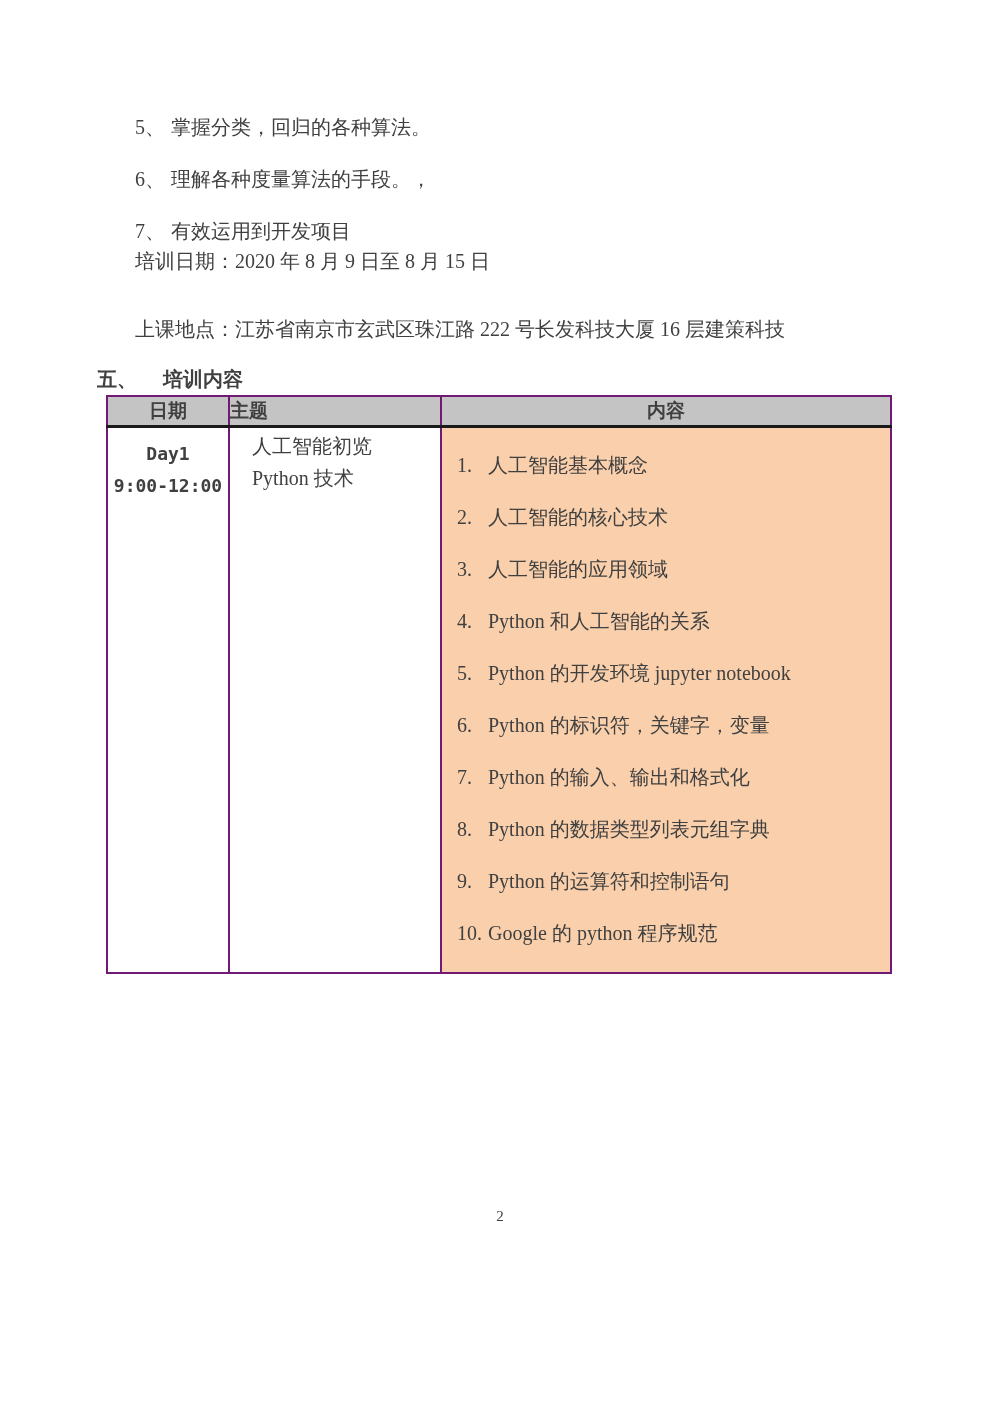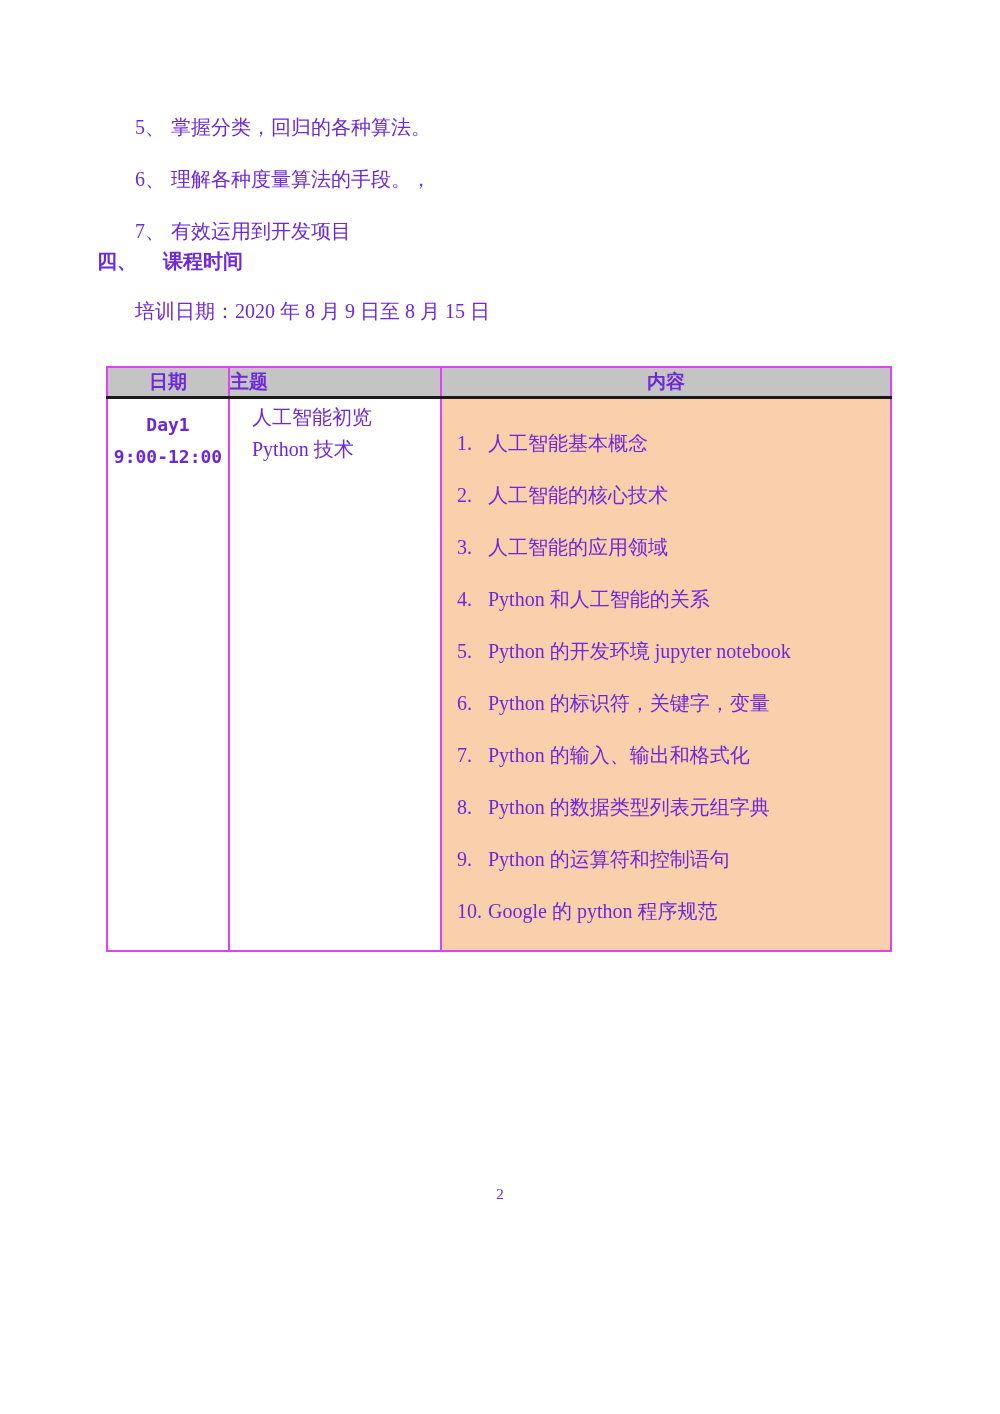--- a/index.html
+++ b/index.html
@@ -6,21 +6,21 @@
   html, body { background: #ffffff; }
   .page {
     position: relative;
     width: 1000px;
     height: 1414px;
     margin: 0 auto;
     background: #ffffff;
     padding-top: 114px;
     overflow: hidden;
     font-family: "Liberation Serif", "DejaVu Serif", serif;
-    color: #6d28d9;
+    color: #404040;
   }
   .goal-item {
     margin: 0 0 26px 135px;
     font-size: 20px;
     line-height: 26px;
   }
   .goal-item.last { margin-bottom: 4px; }
   .li-num { display: inline-block; margin-right: 6px; }
   .section-heading {
     margin-left: 97px;
@@ -40,21 +40,21 @@
   .info-p.p2 { margin-bottom: 22px; }
   .info-p.p3 { margin-bottom: 24px; }
   table.training-table {
     border-collapse: collapse;
     table-layout: fixed;
     width: 784px;
     margin-left: 106px;
     border: 2px solid #1a1a1a;
   }
   .training-table th, .training-table td {
-    border: 2px solid #d946ef;
+    border: 2px solid #701a75;
     vertical-align: top;
   }
   .training-table thead tr { height: 30px; background: #c4c4c4; }
   .training-table thead th {
     font-size: 19px;
     font-weight: bold;
     line-height: 26px;
     border-bottom: 3px solid #1a1a1a;
     vertical-align: middle;
   }
@@ -74,21 +74,21 @@
     background: #ffffff;
   }
   td.topic-cell {
     padding: 2px 22px;
     font-size: 20px;
     line-height: 32px;
     background: #ffffff;
   }
   td.content-cell {
     background: #fad0ac;
-    padding: 31px 10px 0 15px;
+    padding: 24px 10px 0 15px;
   }
   .content-item {
     font-size: 20px;
     line-height: 26px;
     margin-bottom: 26px;
   }
   .ci-num { display: inline-block; min-width: 31px; }
   .page-footer {
     margin-top: 232px;
     text-align: center;
@@ -98,24 +98,25 @@
 </style>
 </head>
 <body>
 
 <div class="page">
 
   <p class="goal-item"><span class="li-num">5、</span><span>掌握分类，回归的各种算法。</span></p>
   <p class="goal-item"><span class="li-num">6、</span><span>理解各种度量算法的手段。，</span></p>
   <p class="goal-item last"><span class="li-num">7、</span><span>有效运用到开发项目</span></p>
 
-  <div class="section-heading s4"><span class="sec-num">四、</span><span>课程时间</span></div>
 
   <p class="info-p p1">培训日期：2020 年 8 月 9 日至 8 月 15 日</p>
+  <p class="info-p p3">上课地点：江苏省南京市玄武区珠江路 222 号长发科技大厦 16 层建策科技</p>
 
+  <div class="section-heading s5"><span class="sec-num">五、</span><span>培训内容</span></div>
 
   <table class="training-table">
     <colgroup>
       <col class="col-date">
       <col class="col-topic">
       <col class="col-content">
     </colgroup>
     <thead>
       <tr>
         <th class="h-date">日期</th>

